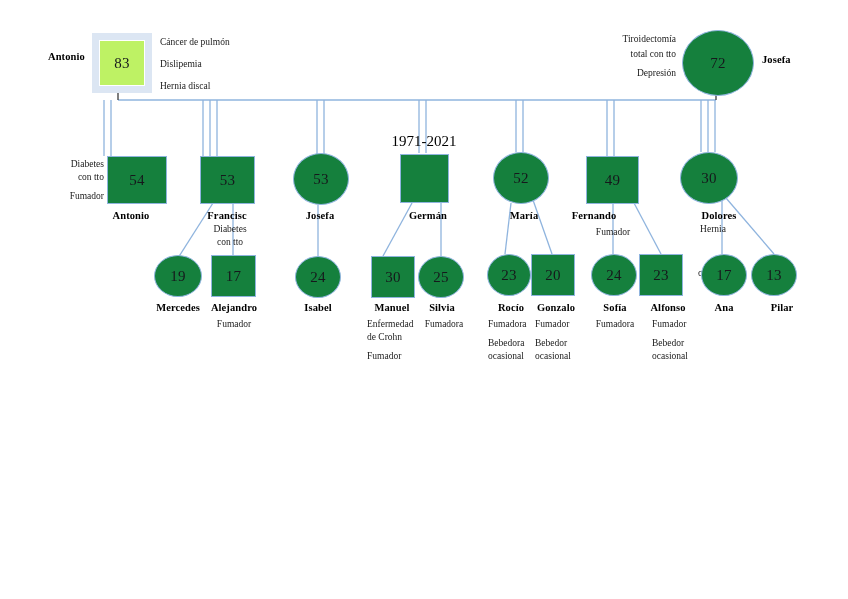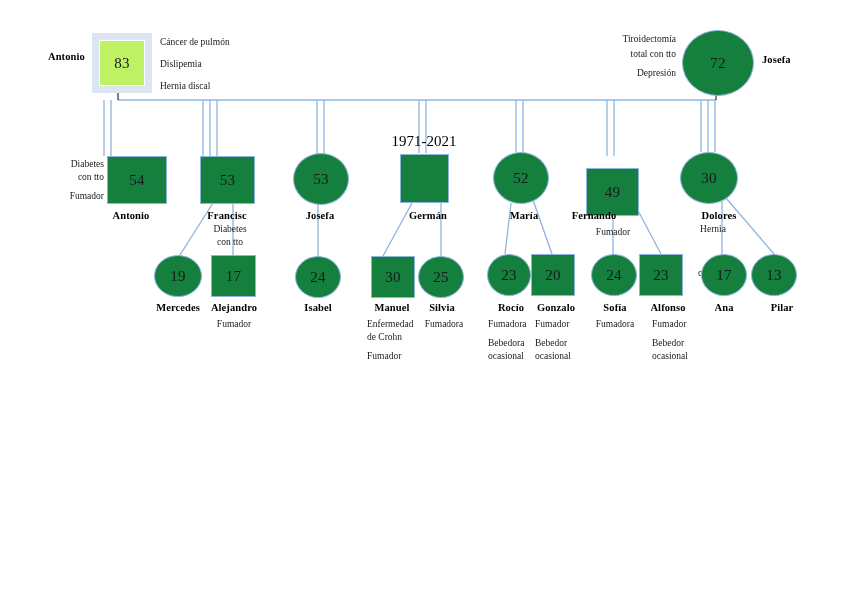--- a/index.html
+++ b/index.html
@@ -181,21 +181,21 @@
 
   <div class="node male" style="left:400px; top:154px; width:49px; height:49px;"></div>
   <div class="dates" style="left:424px; top:133px;">1971-2021</div>
   <div class="name ctr" style="left:428px; top:210px;">Germán</div>
 
   <div class="node female" style="left:493px; top:152px; width:56px; height:52px;">
     <span>52</span>
   </div>
   <div class="name ctr" style="left:524px; top:210px;">María</div>
 
-  <div class="node male" style="left:586px; top:168px; width:53px; height:48px;">
+  <div class="node male" style="left:586px; top:156px; width:53px; height:48px;">
     <span>49</span>
   </div>
   <div class="name ctr" style="left:594px; top:210px;">Fernando</div>
   <div class="note ctr" style="left:613px; top:226px;">Fumador</div>
 
   <div class="node female" style="left:680px; top:152px; width:58px; height:52px;">
     <span>30</span>
   </div>
   <div class="name ctr" style="left:719px; top:210px;">Dolores</div>
   <div class="note ctr" style="left:713px; top:223px;">Hernia</div>

